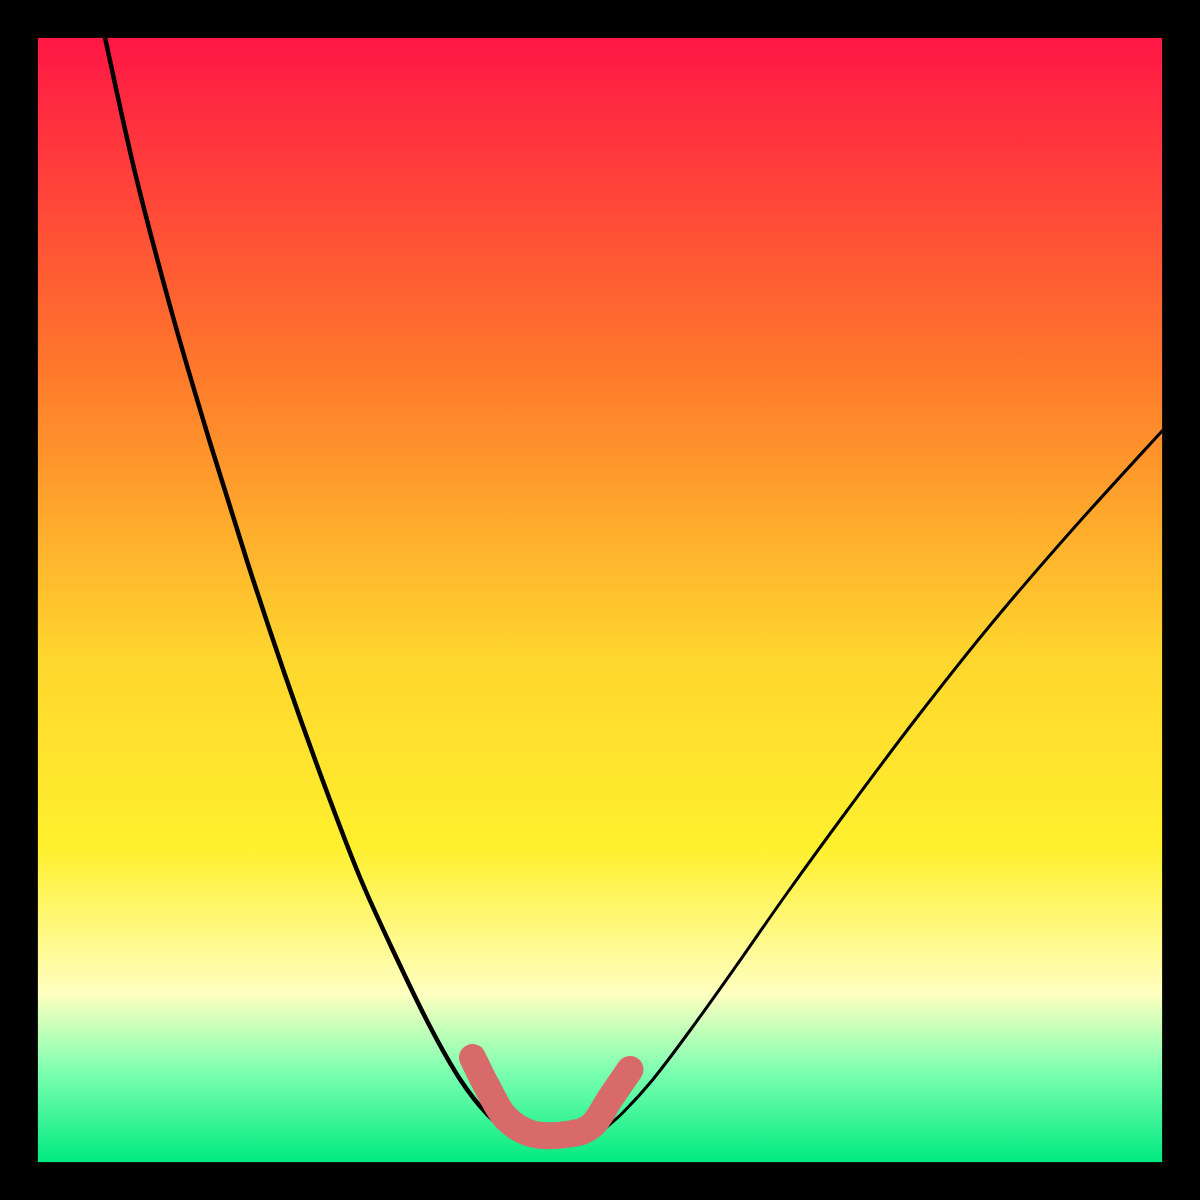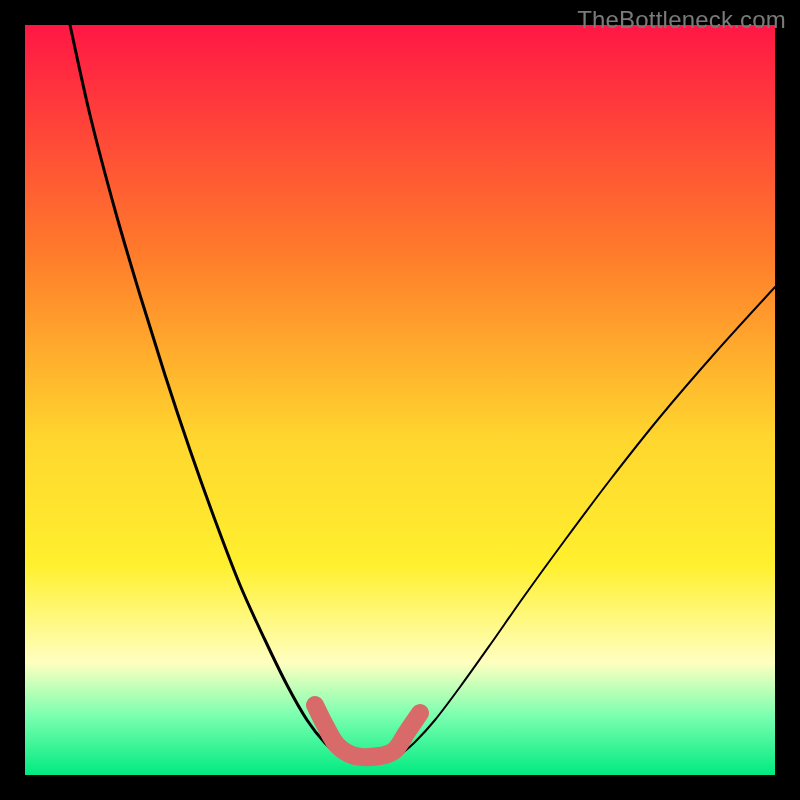--- a/index.html
+++ b/index.html
@@ -37,21 +37,20 @@
     height: 750px;
     overflow: hidden;
     z-index: 5;
   }
   svg { display: block; }
 </style>
 </head>
 <body>
 
 <div class="frame">
-  <div class="watermark">TheBottleneck.com</div>
 
   <div class="plot">
     <svg id="chart-svg" width="750" height="750" viewBox="0 0 750 750">
       <defs>
         <linearGradient id="bg-grad" x1="0" y1="0" x2="0" y2="1">
             <stop offset="0%" stop-color="#ff1745"></stop>
             <stop offset="30%" stop-color="#ff7a2b"></stop>
             <stop offset="55%" stop-color="#ffd62e"></stop>
             <stop offset="72%" stop-color="#fff02e"></stop>
             <stop offset="85%" stop-color="#ffffc0"></stop>

